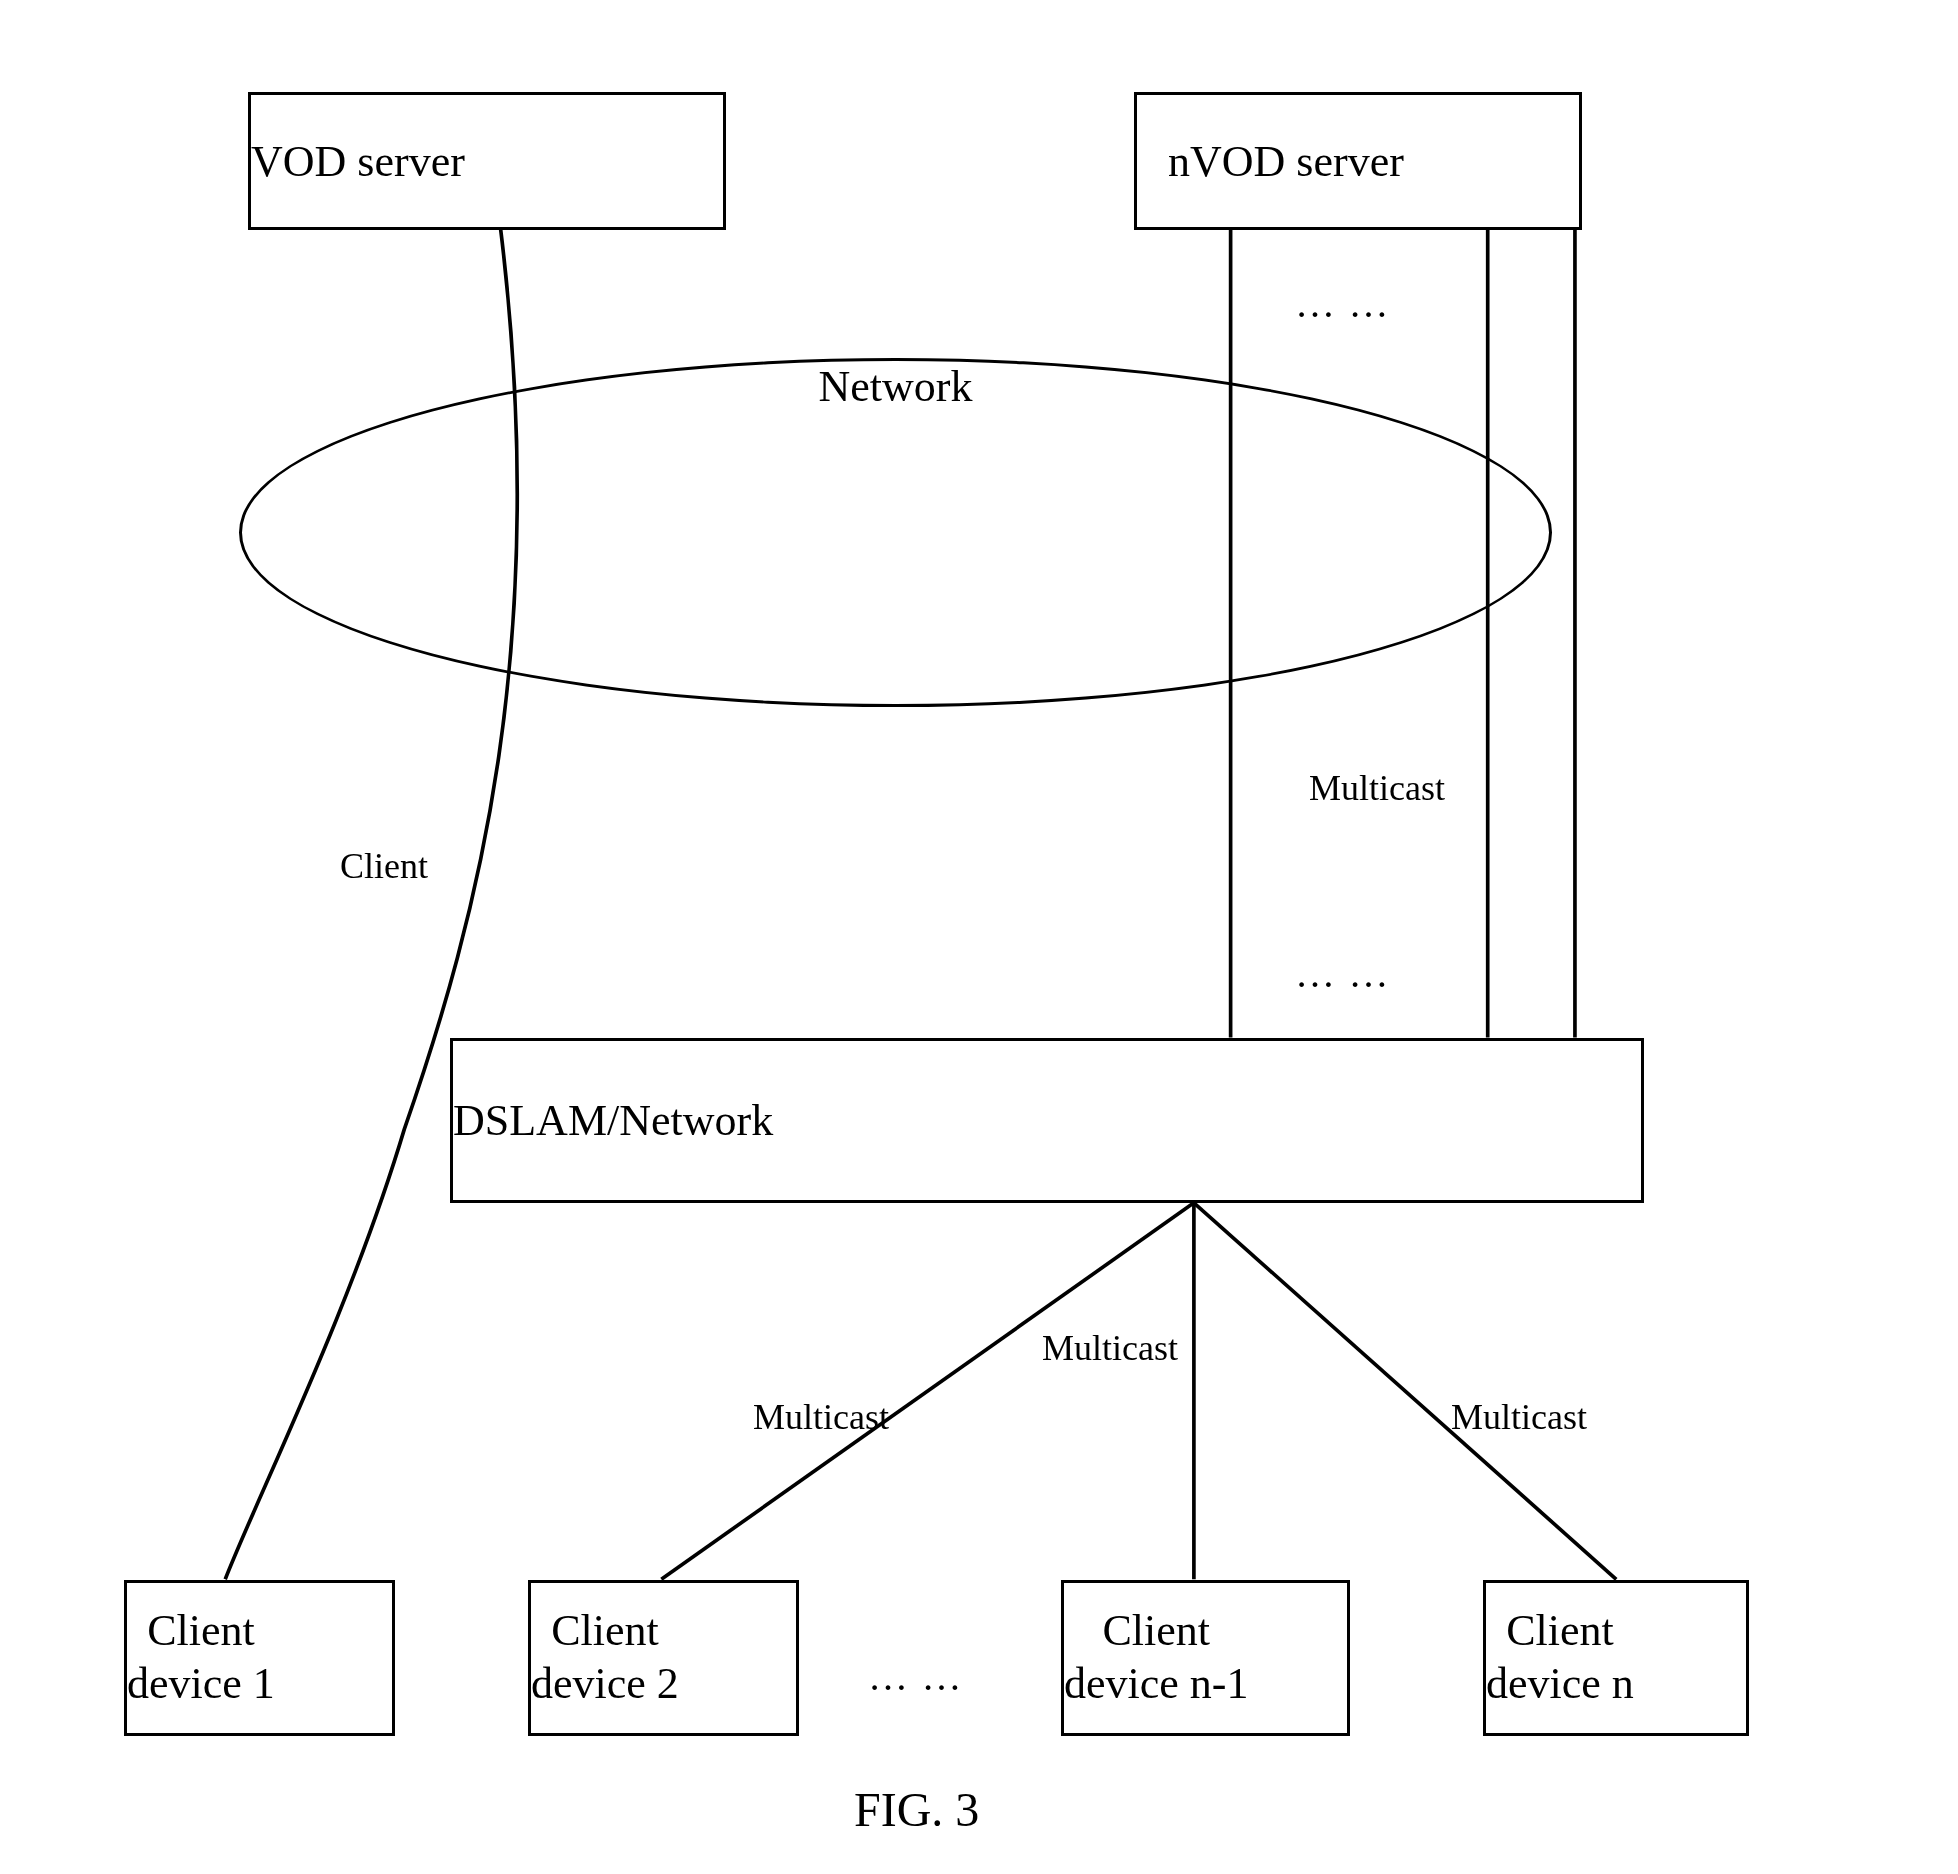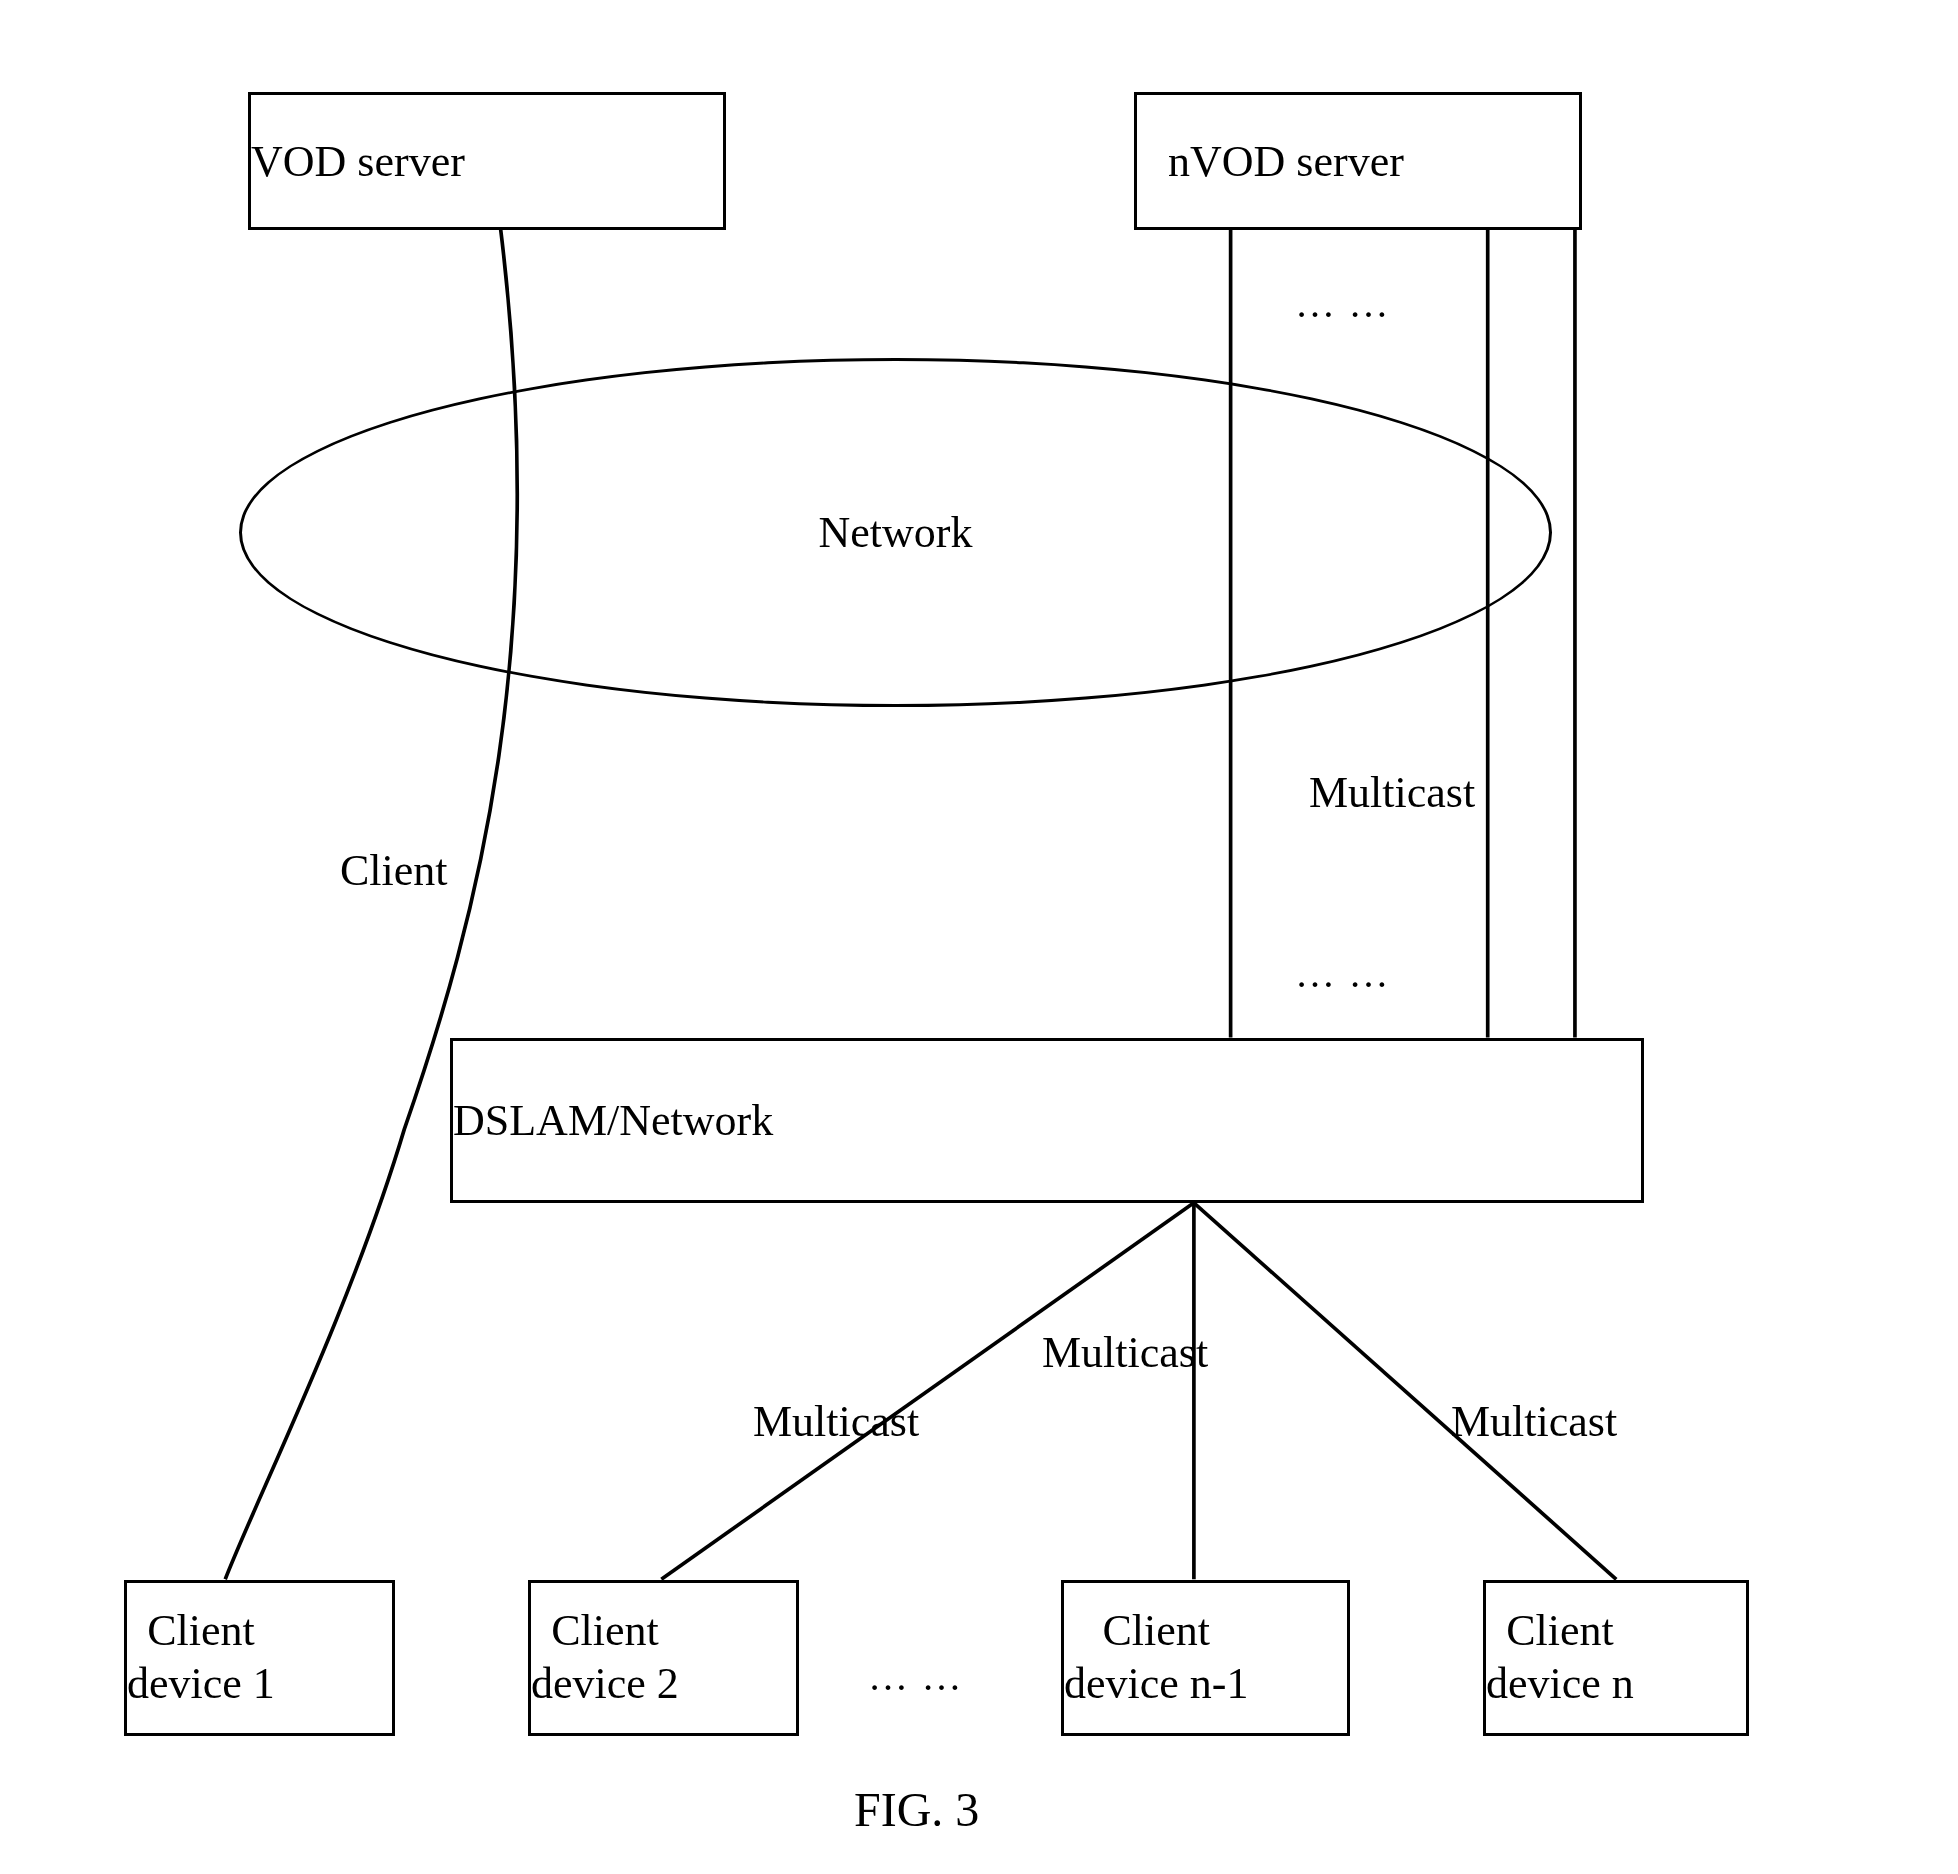--- a/index.html
+++ b/index.html
@@ -17,28 +17,27 @@
       display: flex;
       align-items: center;
       text-align: center;
       font-size: 44px;
     }
     .ellipse {
       position: absolute;
       border: 3.7px solid #000;
       border-radius: 50%;
       display: flex;
-      align-items: center;
       justify-content: center;
       font-size: 44px;
       background: transparent;
     }
     .label {
       position: absolute;
-      font-size: 44px;
+      font-size: 36px;
       background: transparent;
     }
     .ellipsis {
       position: absolute;
       font-size: 40px;
       letter-spacing: 1.8px;
     }
     svg.lines {
       position: absolute;
       left: 0;

